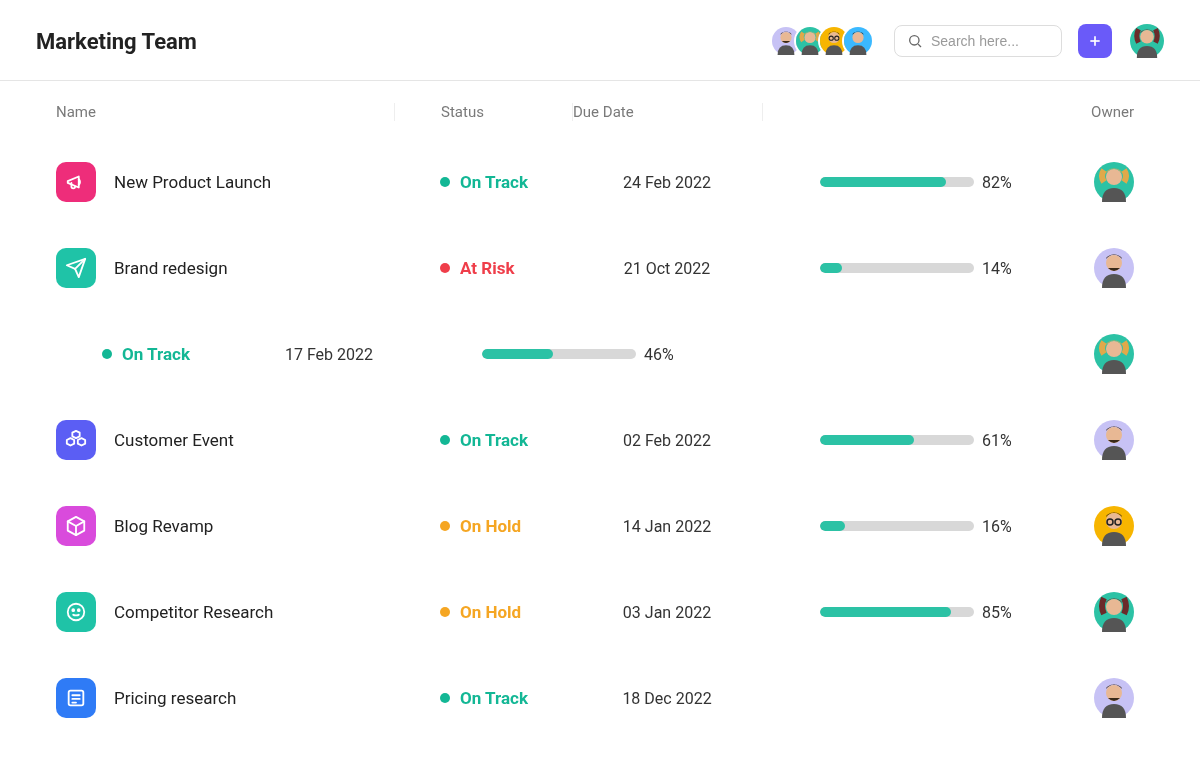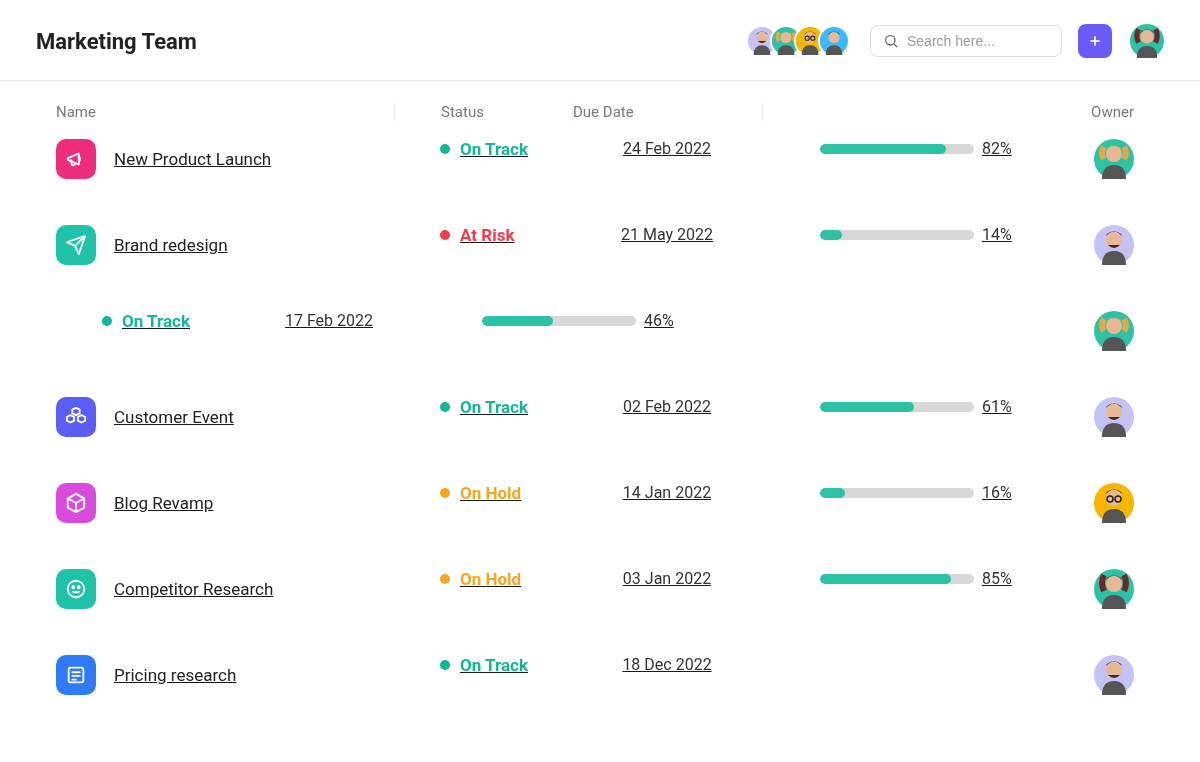--- a/index.html
+++ b/index.html
@@ -39,21 +39,21 @@
     justify-content: center;
   }
   .avatars .avatar:first-child { margin-left: 0; }
   .avatar svg { width: 100%; height: 100%; }
   .search-box {
     display: flex;
     align-items: center;
     border: 1px solid #ddd;
     border-radius: 8px;
     padding: 7px 12px;
-    width: 192px;
+    width: 168px;
     margin-right: 16px;
     background: #fff;
   }
   .search-box svg { width: 16px; height: 16px; fill: none; stroke: #666; stroke-width: 2; margin-right: 8px; flex-shrink:0; }
   .search-box input {
     border: none;
     outline: none;
     font-size: 14px;
     color: #666;
     width: 100%;
@@ -83,23 +83,22 @@
     font-size: 15px;
   }
   .col-name    { width: 338px; }
   .col-status  { width: 178px; border-left: 1px solid #eee; padding-left: 46px; }
   .col-due     { width: 190px; border-left: 1px solid #eee; text-align: left; }
   .col-prog    { width: 284px; border-left: 1px solid #eee; padding-left: 58px; }
   .col-owner   { flex: 1; border-left: 1px solid #eee; text-align: right; padding-right: 30px; }
   .rows { padding: 6px 36px 0 56px; }
   .row {
     display: flex;
-    align-items: flex-start;
+    align-items: center;
     height: 86px;
-    text-decoration: underline;
   }
   .cell-name { width: 338px; display:flex; align-items:center; gap:18px; }
   .task-icon {
     width: 40px; height: 40px; border-radius: 10px;
     display:flex; align-items:center; justify-content:center;
     flex-shrink:0;
   }
   .task-icon svg { width: 22px; height: 22px; fill:none; stroke:#fff; stroke-width:2; }
   .task-name { font-size: 17px; color: #222; }
   .cell-status { width: 178px; padding-left: 46px; display:flex; align-items:center; gap:10px; font-weight:700; font-size:17px; }
@@ -231,21 +230,21 @@
             <path d="M22 2 11 13"></path>
             <path d="M22 2 15 22 11 13 2 9 22 2z"></path>
           </svg>
         </div>
         <div class="task-name">Brand redesign</div>
       </div>
       <div class="cell-status" style="color:#ef3e4a">
         <span class="status-dot" style="background:#ef3e4a"></span>
         <span>At Risk</span>
       </div>
-      <div class="cell-due">21 May 2022</div>
+      <div class="cell-due">21 Oct 2022</div>
       <div class="cell-prog">
         <div class="progress-bar">
           <div class="progress-fill" style="width:14%"></div>
         </div>
         <div class="progress-pct">14%</div>
       </div>
       <div class="cell-owner">
         <div class="owner-avatar">
           <svg viewBox="0 0 40 40">
             <circle cx="20" cy="20" r="20" fill="#c7c2f5"></circle>

